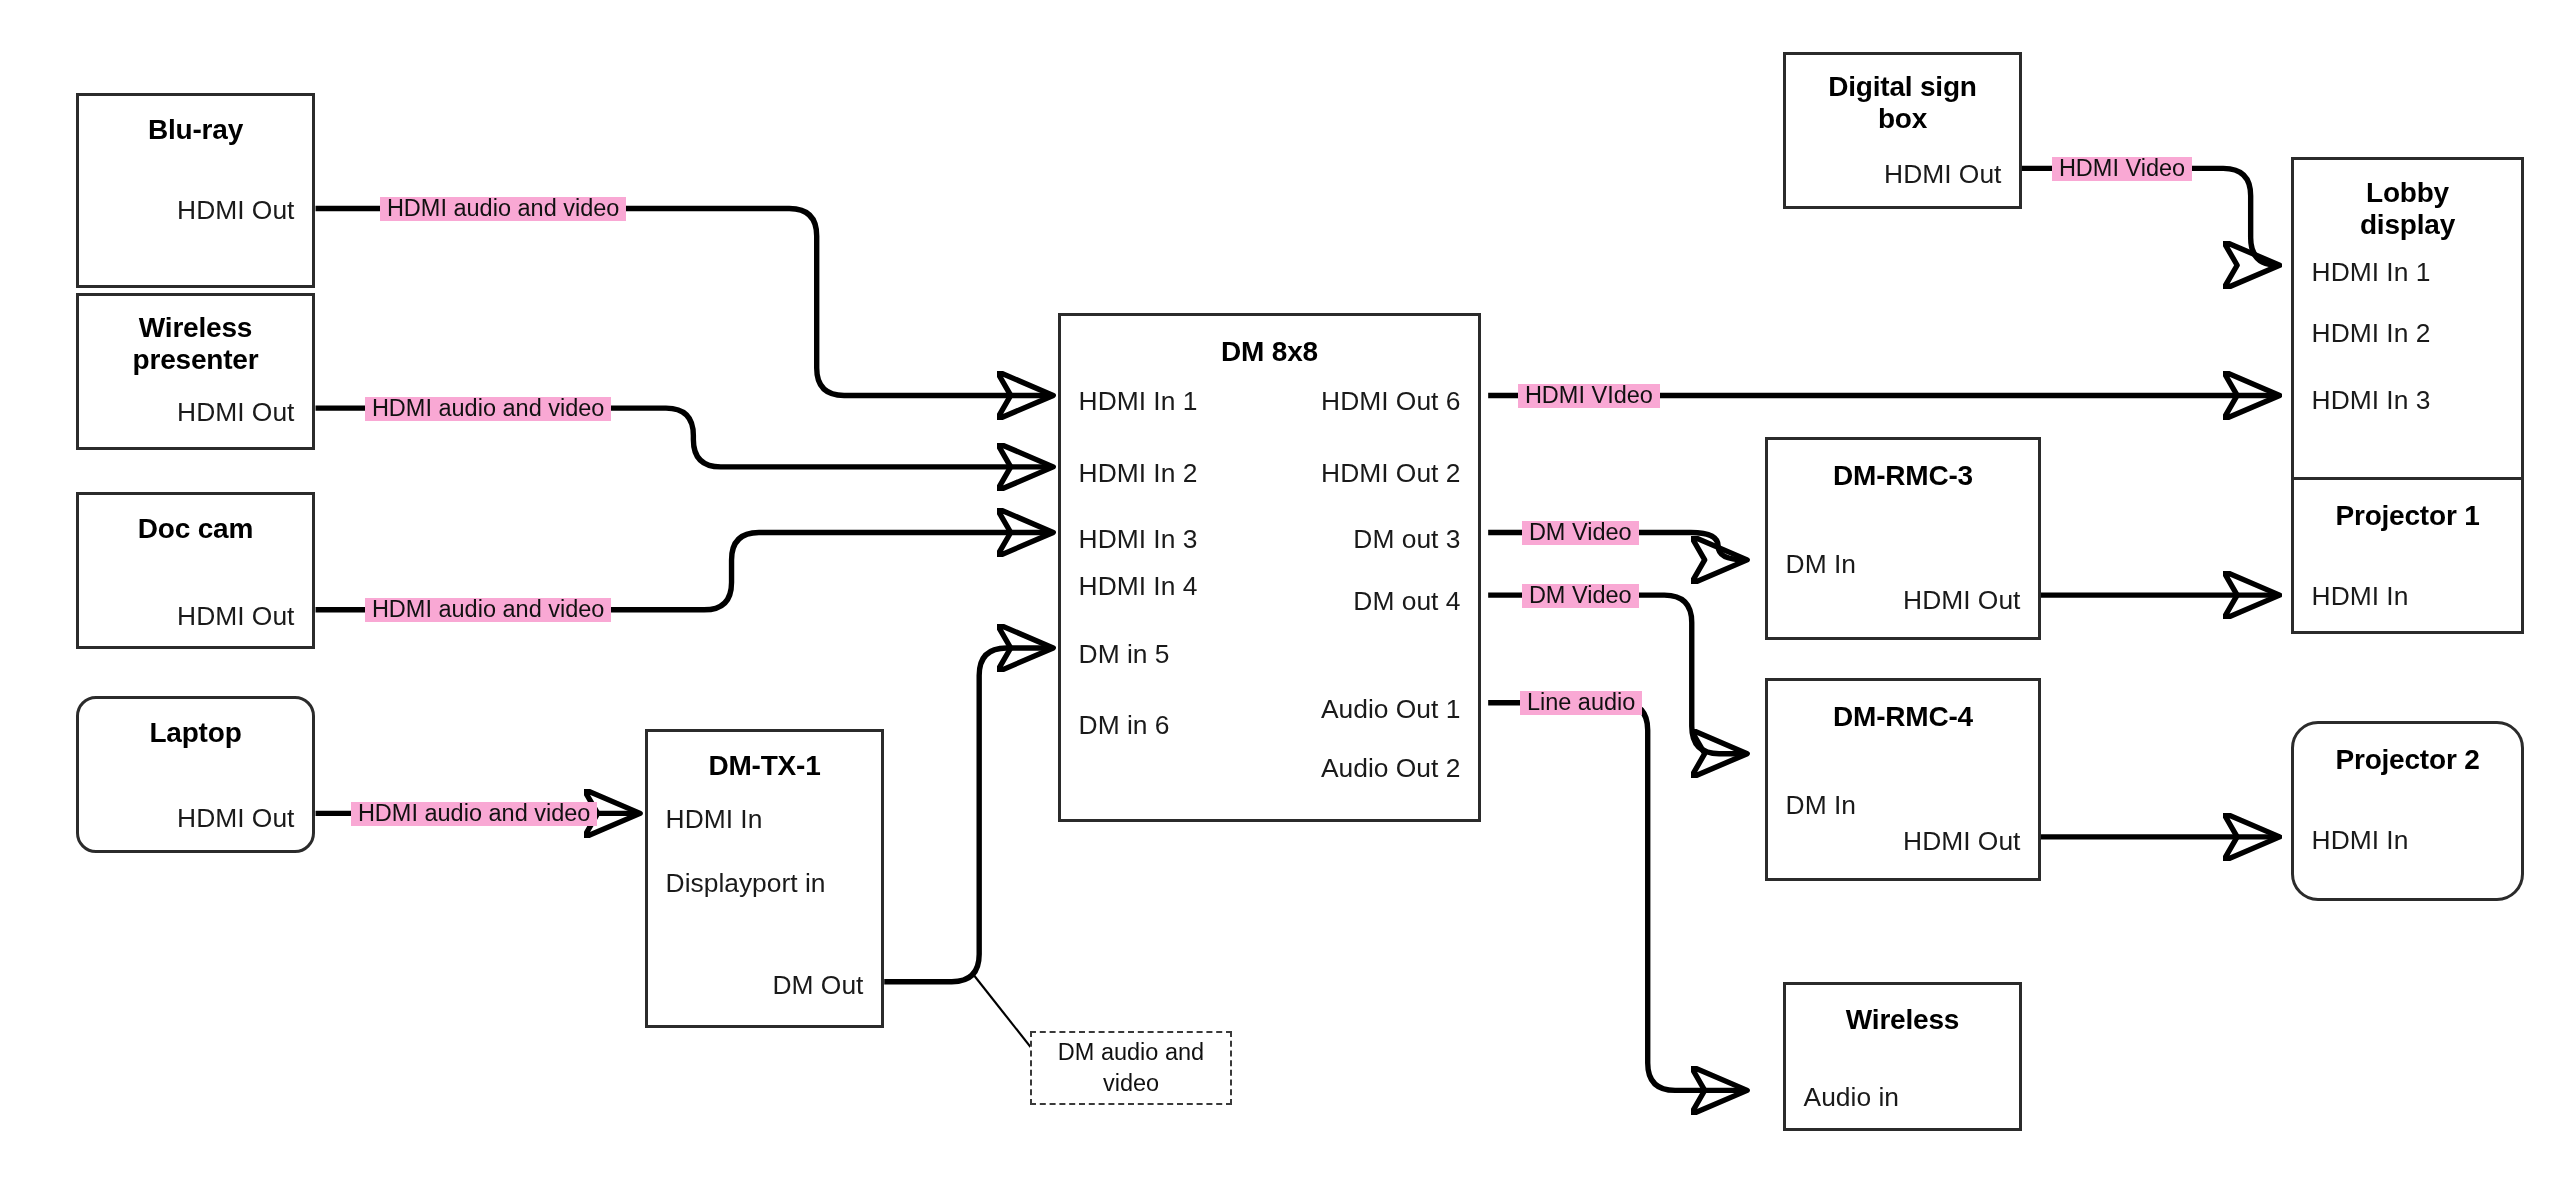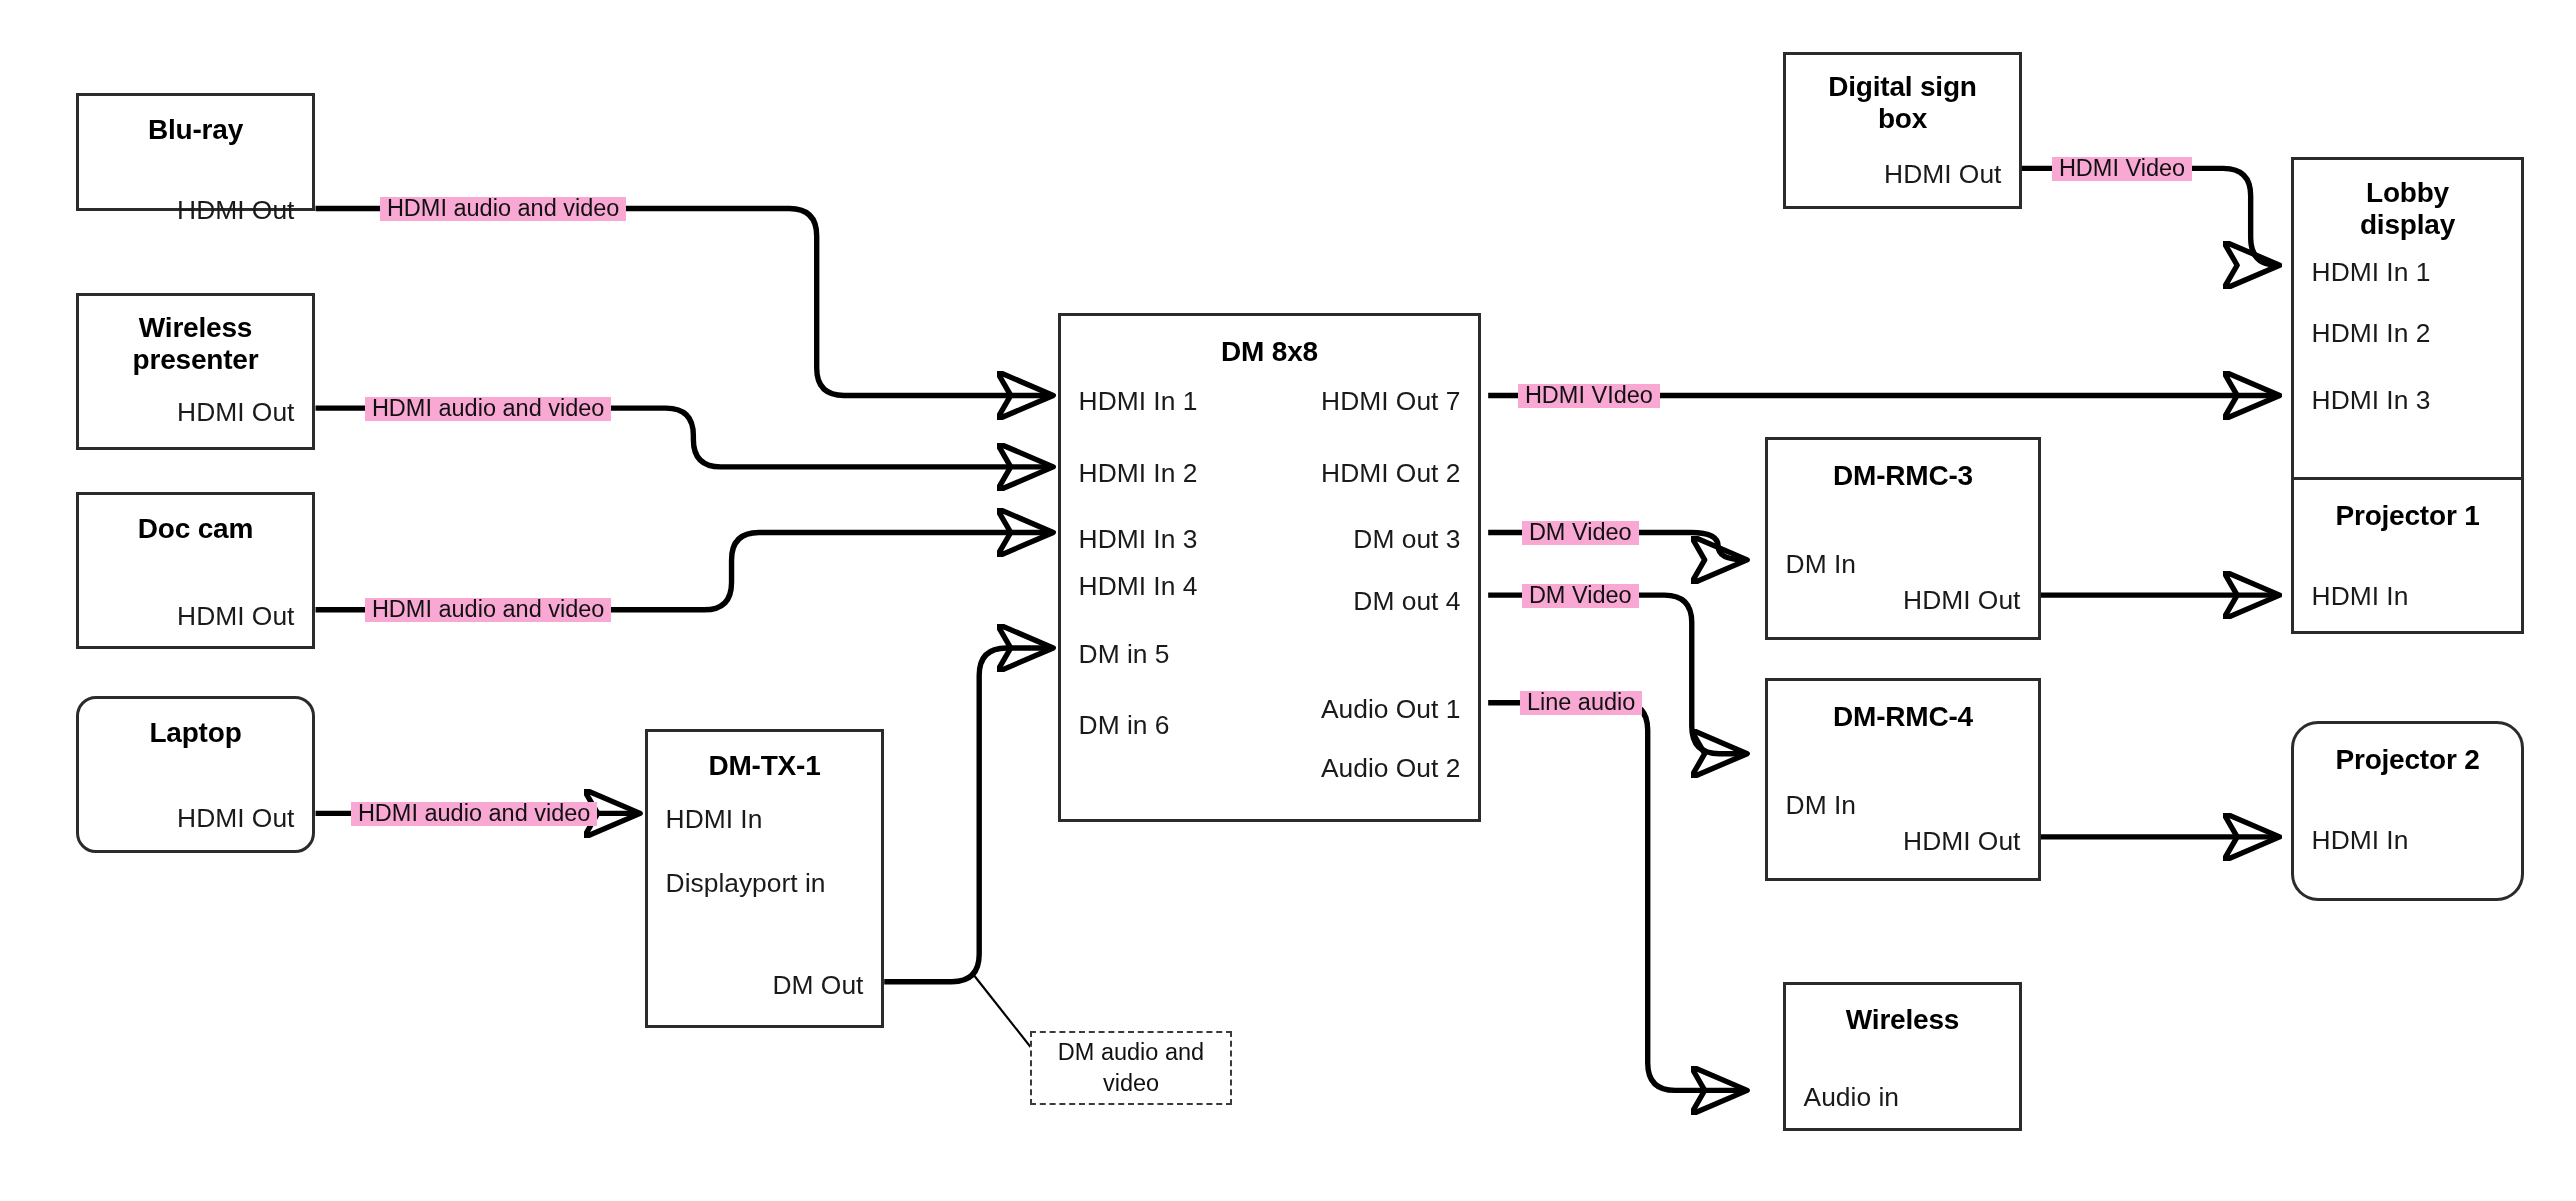--- a/index.html
+++ b/index.html
@@ -136,21 +136,21 @@
   <div class="wlabel" style="left:1518px; top:384px;">HDMI VIdeo</div>
 
   <div class="wlabel" style="left:1522px; top:521px;">DM Video</div>
 
   <div class="wlabel" style="left:1522px; top:584px;">DM Video</div>
 
   <div class="wlabel" style="left:1520px; top:691px;">Line audio</div>
 
   <div class="callout" style="left:1030px; top:1031px; width:202px; height:74px;">DM audio and video</div>
 
-  <div class="node" style="left:76px; top:93px; width:239px; height:118px;">
+  <div class="node" style="left:76px; top:93px; width:239px; height:195px;">
     <div class="node-title" style="top:17.6px;">Blu-ray</div>
     <div class="port right" style="top:101px;">HDMI Out</div>
   </div>
 
   <div class="node" style="left:76px; top:293px; width:239px; height:157px;">
     <div class="node-title" style="top:15.7px; padding:0 25.5px;">Wireless presenter</div>
     <div class="port right" style="top:103px;">HDMI Out</div>
   </div>
 
   <div class="node" style="left:76px; top:492px; width:239px; height:157px;">
@@ -173,21 +173,21 @@
   <div class="node" style="left:1058px; top:313px; width:423px; height:509px;">
     <div class="node-title" style="top:19.6px;">DM 8x8</div>
 
     <div class="port left" style="top:72px;">HDMI In 1</div>
     <div class="port left" style="top:144px;">HDMI In 2</div>
     <div class="port left" style="top:210px;">HDMI In 3</div>
     <div class="port left" style="top:257px;">HDMI In 4</div>
     <div class="port left" style="top:325px;">DM in 5</div>
     <div class="port left" style="top:396px;">DM in 6</div>
 
-    <div class="port right" style="top:72px;">HDMI Out 7</div>
+    <div class="port right" style="top:72px;">HDMI Out 6</div>
     <div class="port right" style="top:144px;">HDMI Out 2</div>
     <div class="port right" style="top:210px;">DM out 3</div>
     <div class="port right" style="top:272px;">DM out 4</div>
     <div class="port right" style="top:380px;">Audio Out 1</div>
     <div class="port right" style="top:439px;">Audio Out 2</div>
   </div>
 
   <div class="node" style="left:1783px; top:52px; width:239px; height:157px;">
     <div class="node-title" style="top:15.7px; padding:0 29px;">Digital sign box</div>
     <div class="port right" style="top:106px;">HDMI Out</div>

